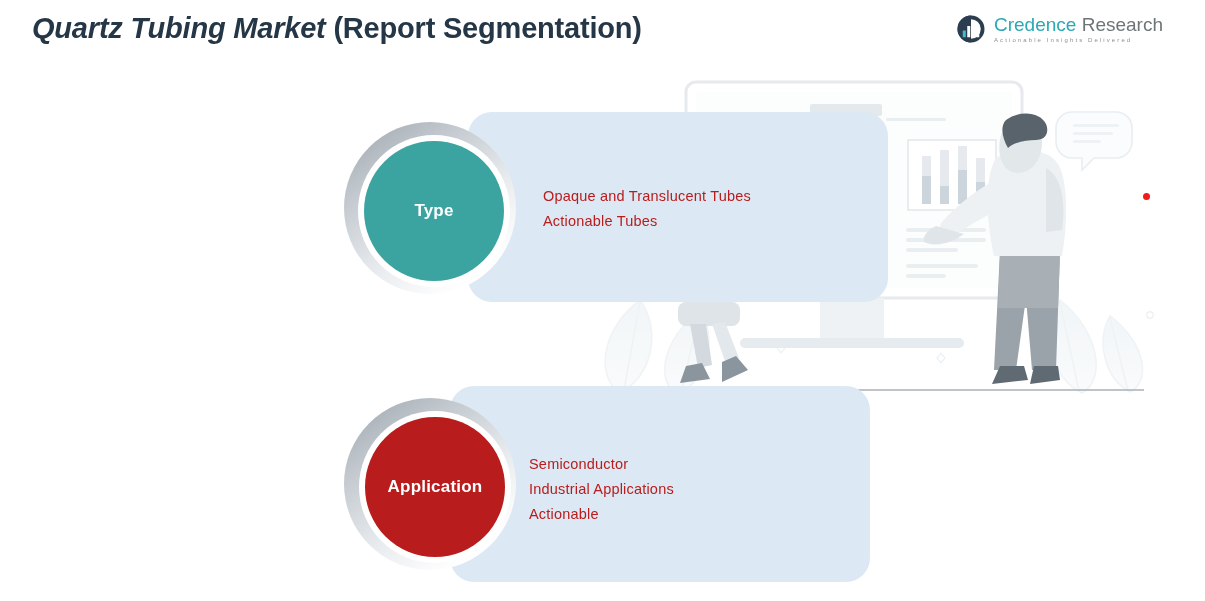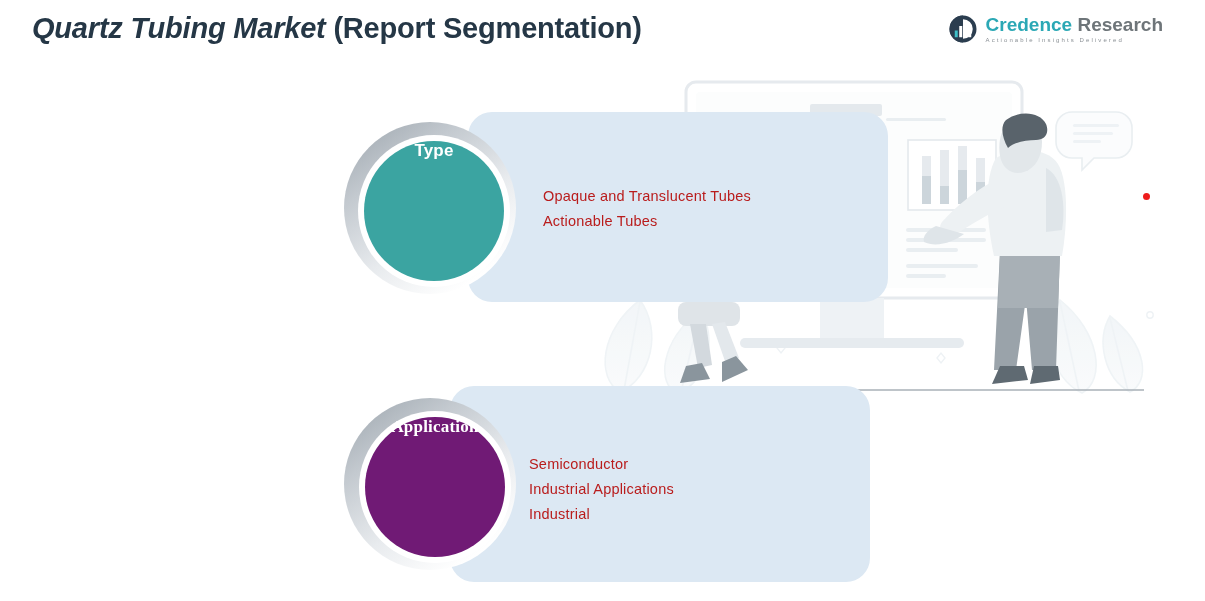--- a/index.html
+++ b/index.html
@@ -52,21 +52,20 @@
     flex: 0 0 auto;
   }
   .logo-text {
     display: flex;
     flex-direction: column;
     line-height: 1;
   }
   .logo-words {
     font-size: 19px;
     white-space: nowrap;
-    font-weight: bold;
   }
   .logo-credence { color: #2BA8B5; }
   .logo-research { color: #6E7579; }
   .logo-tagline {
     margin-top: 3px;
     font-size: 6px;
     letter-spacing: 2.1px;
     color: #8a9095;
     white-space: nowrap;
   }
@@ -92,21 +91,21 @@
   }
   .seg-ring {
     position: absolute;
     border-radius: 50%;
     background: linear-gradient(145deg, #9aa3ab 0%, #c3c9cf 28%, #e8ebee 58%, #ffffff 85%);
   }
   .seg-circle {
     position: absolute;
     border-radius: 50%;
     display: flex;
-    align-items: flex-start;
+    align-items: center;
     justify-content: center;
     box-shadow: 0 0 0 6px #ffffff;
   }
   .seg-circle-label {
     color: #ffffff;
     font-weight: bold;
     font-size: 17px;
     letter-spacing: 0.2px;
   }
   .seg-items {
@@ -120,21 +119,21 @@
 
   
   #seg-type .seg-panel { left: 468px; top: 112px; width: 420px; height: 190px; }
   #seg-type .seg-ring   { left: 344px; top: 122px; width: 172px; height: 172px; }
   #seg-type .seg-circle { left: 364px; top: 141px; width: 140px; height: 140px; background: #3BA4A1; }
   #seg-type .seg-items  { left: 543px; top: 184px; }
 
   
   #seg-application .seg-panel { left: 450px; top: 386px; width: 420px; height: 196px; }
   #seg-application .seg-ring   { left: 344px; top: 398px; width: 172px; height: 172px; }
-  #seg-application .seg-circle { left: 365px; top: 417px; width: 140px; height: 140px; background: #701a75; font-family: Liberation Serif, serif; }
+  #seg-application .seg-circle { left: 365px; top: 417px; width: 140px; height: 140px; background: #b91c1c; }
   #seg-application .seg-items  { left: 529px; top: 452px; }
 
   .red-dot {
     position: absolute;
     left: 1143px;
     top: 193px;
     width: 7px;
     height: 7px;
     border-radius: 50%;
     background: #ee1c1c;
@@ -274,19 +273,19 @@
 
   <div class="seg" id="seg-application">
     <div class="seg-panel"></div>
     <div class="seg-ring"></div>
     <div class="seg-circle">
       <span class="seg-circle-label">Application</span>
     </div>
     <div class="seg-items">
       <div class="seg-item">Semiconductor</div>
       <div class="seg-item">Industrial Applications</div>
-      <div class="seg-item">Industrial</div>
+      <div class="seg-item">Actionable</div>
     </div>
   </div>
 
   <div class="red-dot"></div>
 
 </div>
 
 </body></html>

